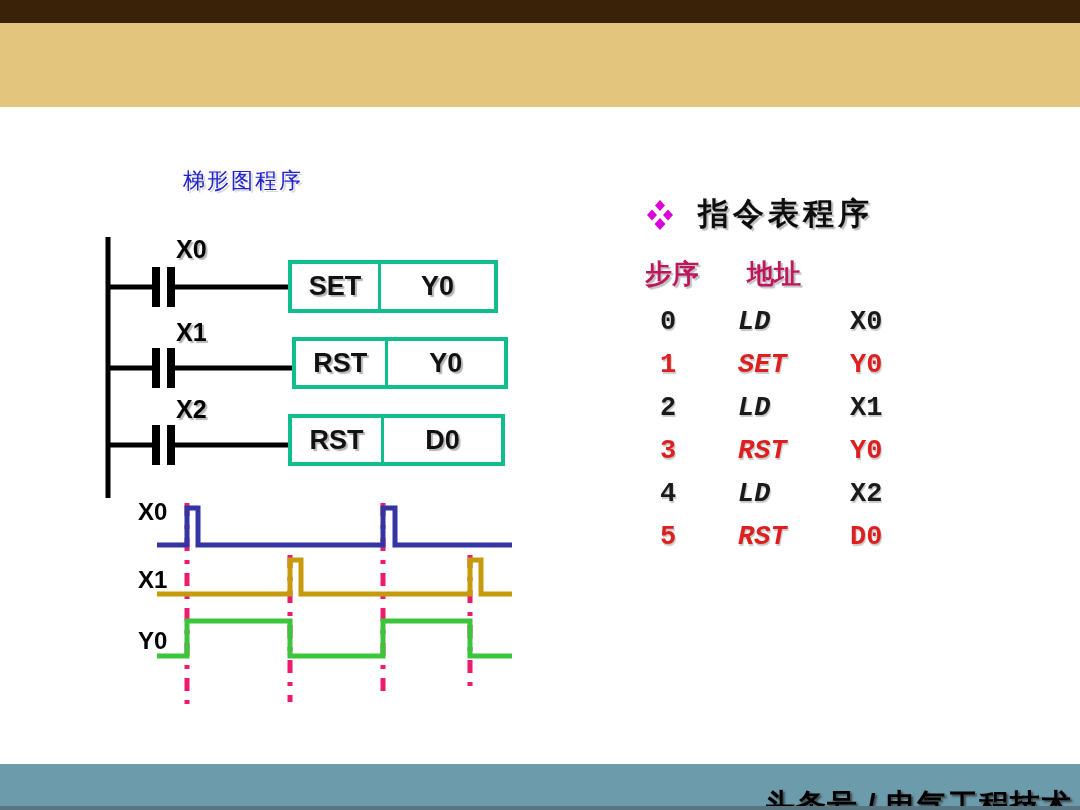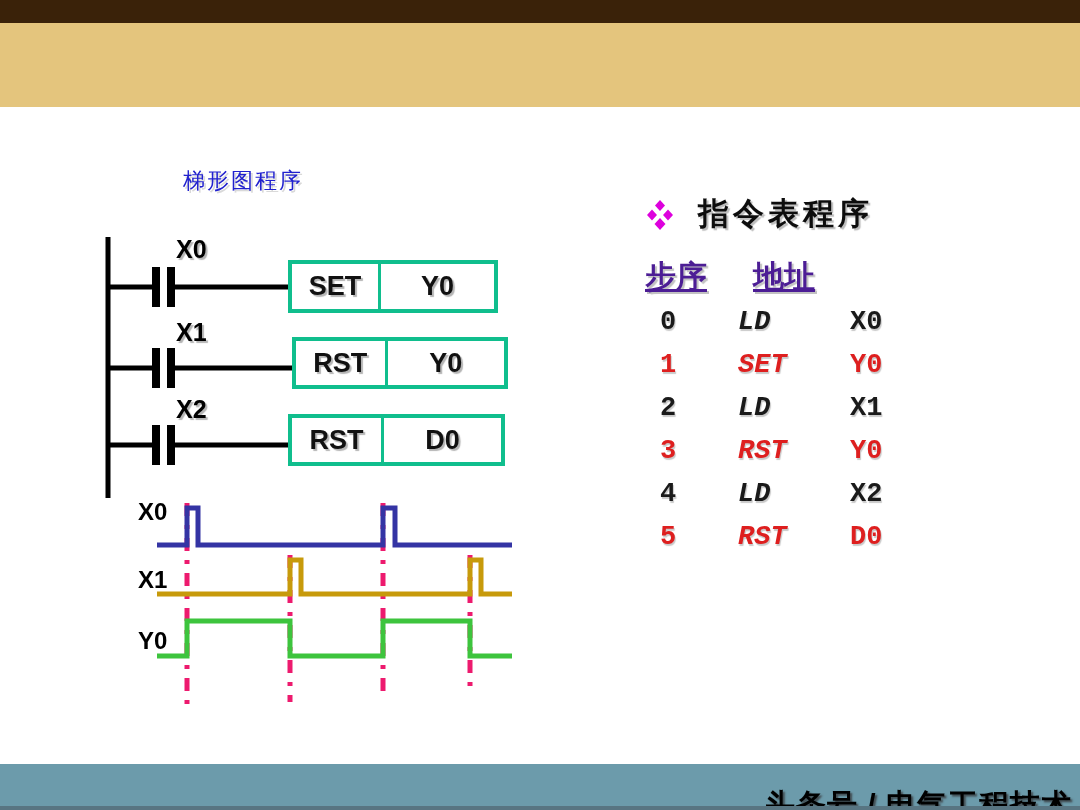--- a/index.html
+++ b/index.html
@@ -66,28 +66,27 @@
     display:flex; align-items:center;
   }
   .itab-heading .bullet { width:30px; height:31px; }
   .itab-heading .heading-text {
     margin-left:23px; color:#0d0d0d; font-size:31px; font-weight:bold;
     letter-spacing:4px; font-family:"Liberation Serif", serif;
     text-shadow:2px 2px 1px #bdbdbd;
   }
   .itab-header {
     position:absolute; left:645px; top:256px; display:flex;
-    color:#4c1d95; font-size:31px; font-weight:bold;
+    color:#be185d; font-size:27px; font-weight:bold;
     font-family:"Liberation Serif", serif;
     text-shadow:2px 2px 1px #c2c2c2;
-    text-decoration:underline;
   }
   .itab-header .h1 { width:102px; }
   .itab-header .h2 { width:108px; }
-  .itab-header .h3 { width:110px;margin-left:6px; }
+  .itab-header .h3 { width:110px; }
   .itab-rows { position:absolute; left:640px; top:300px; }
   .itab-row {
     display:flex; height:43px; align-items:center;
     font-family:"Liberation Mono", "DejaVu Sans Mono", monospace;
     font-size:27px; font-weight:bold;
     text-shadow:1px 2px 1px #c9c9c9;
   }
   .itab-row .col-step { width:98px; padding-left:20px; }
   .itab-row .col-op   { width:112px;font-style:italic; }
   .itab-row .col-addr { width:110px; }

